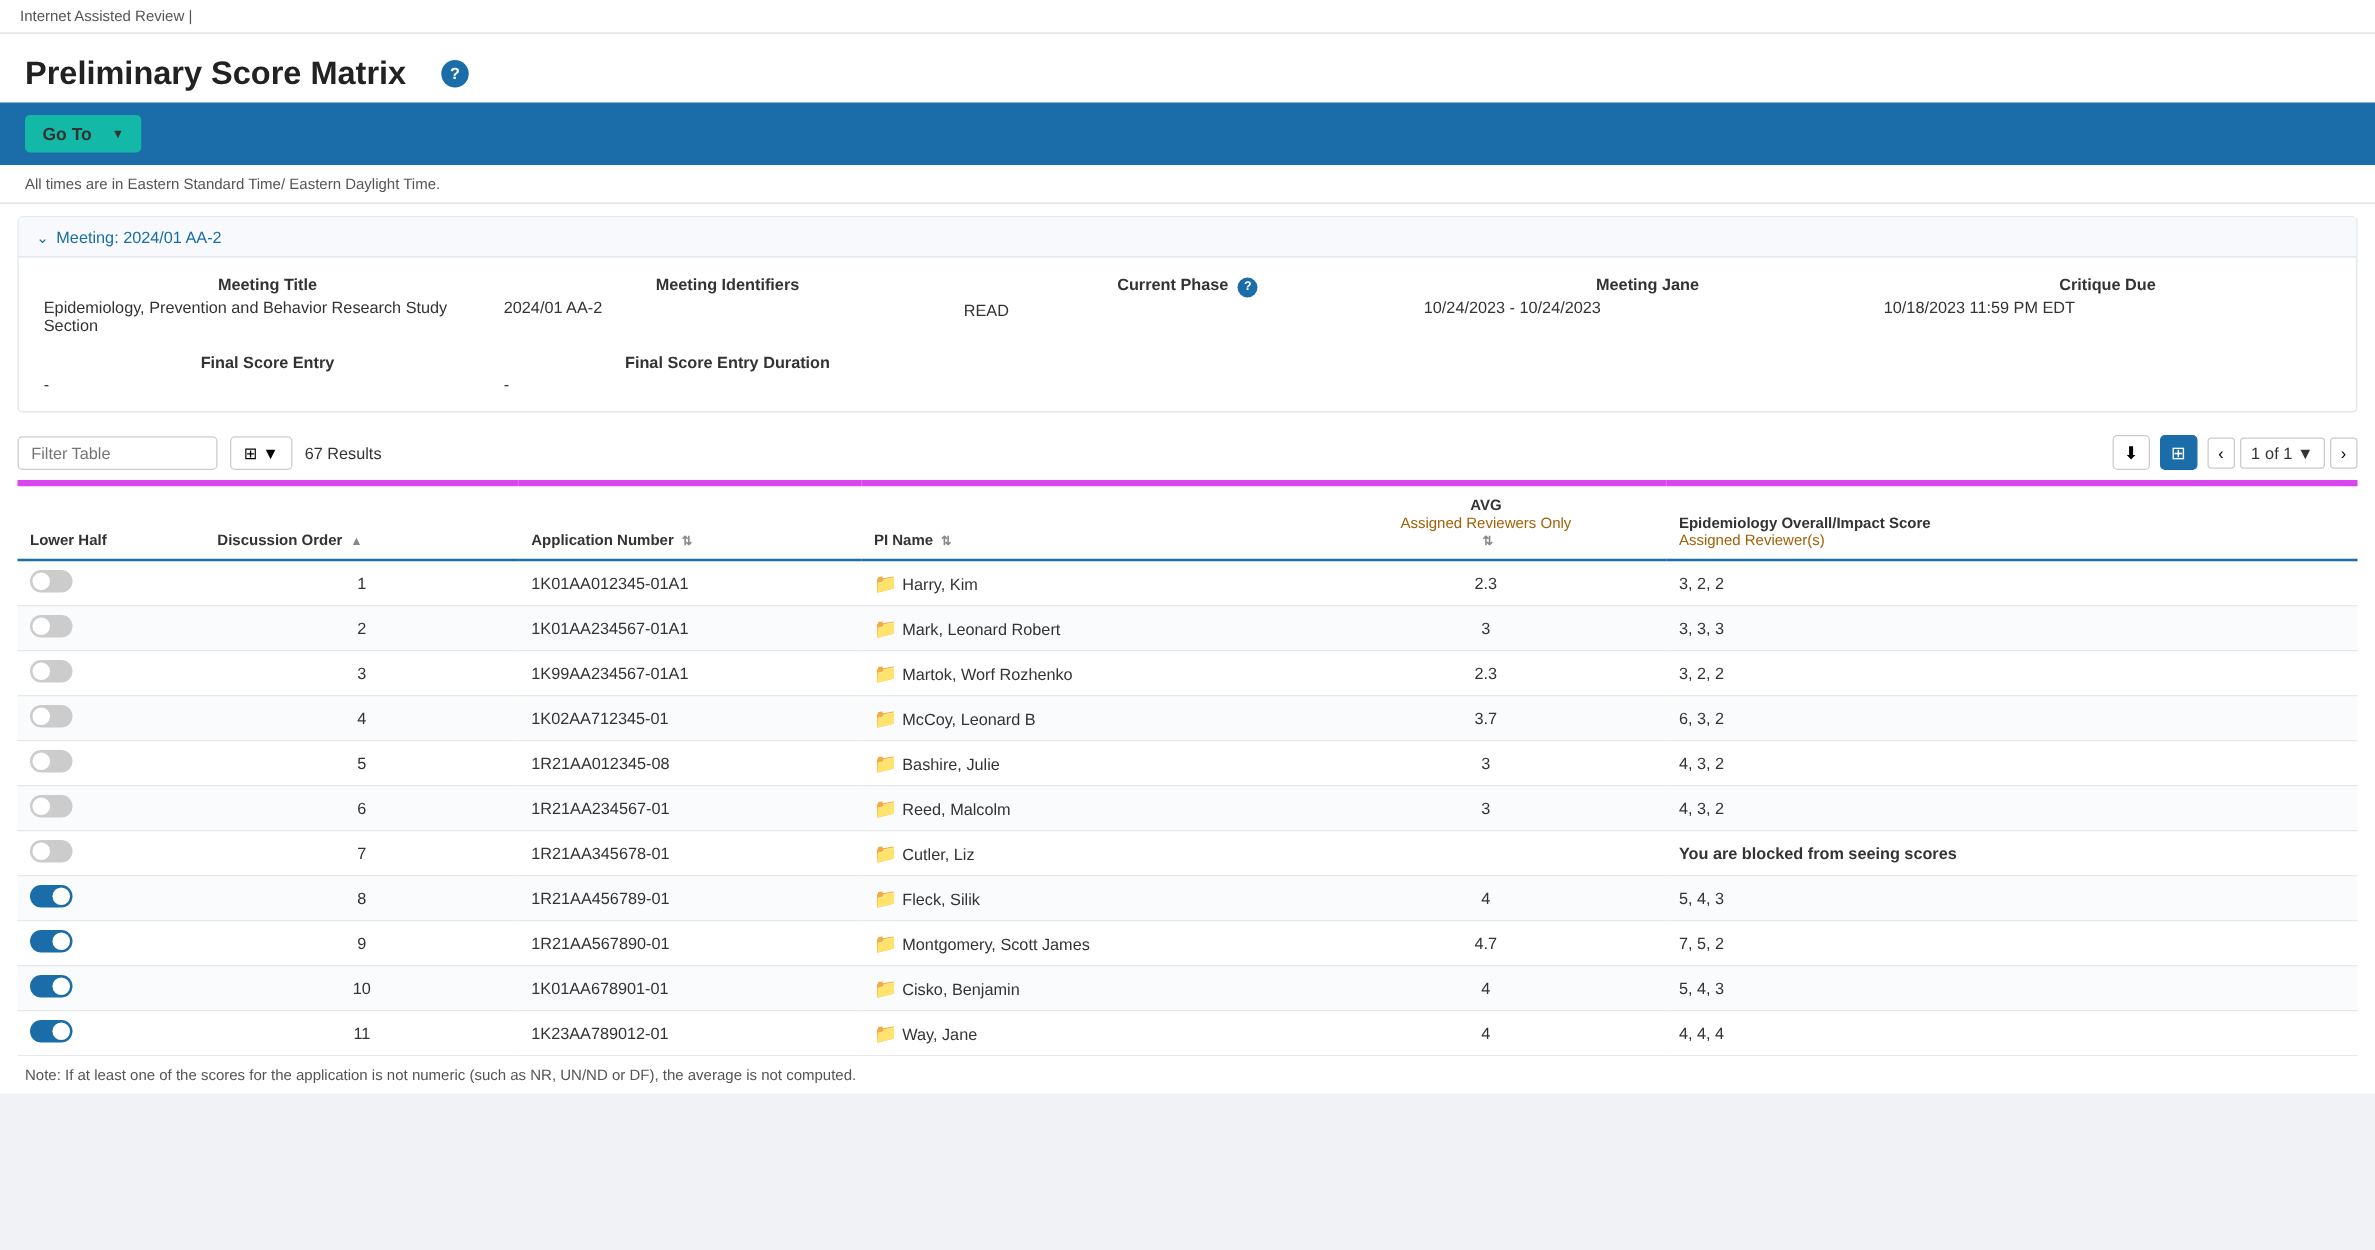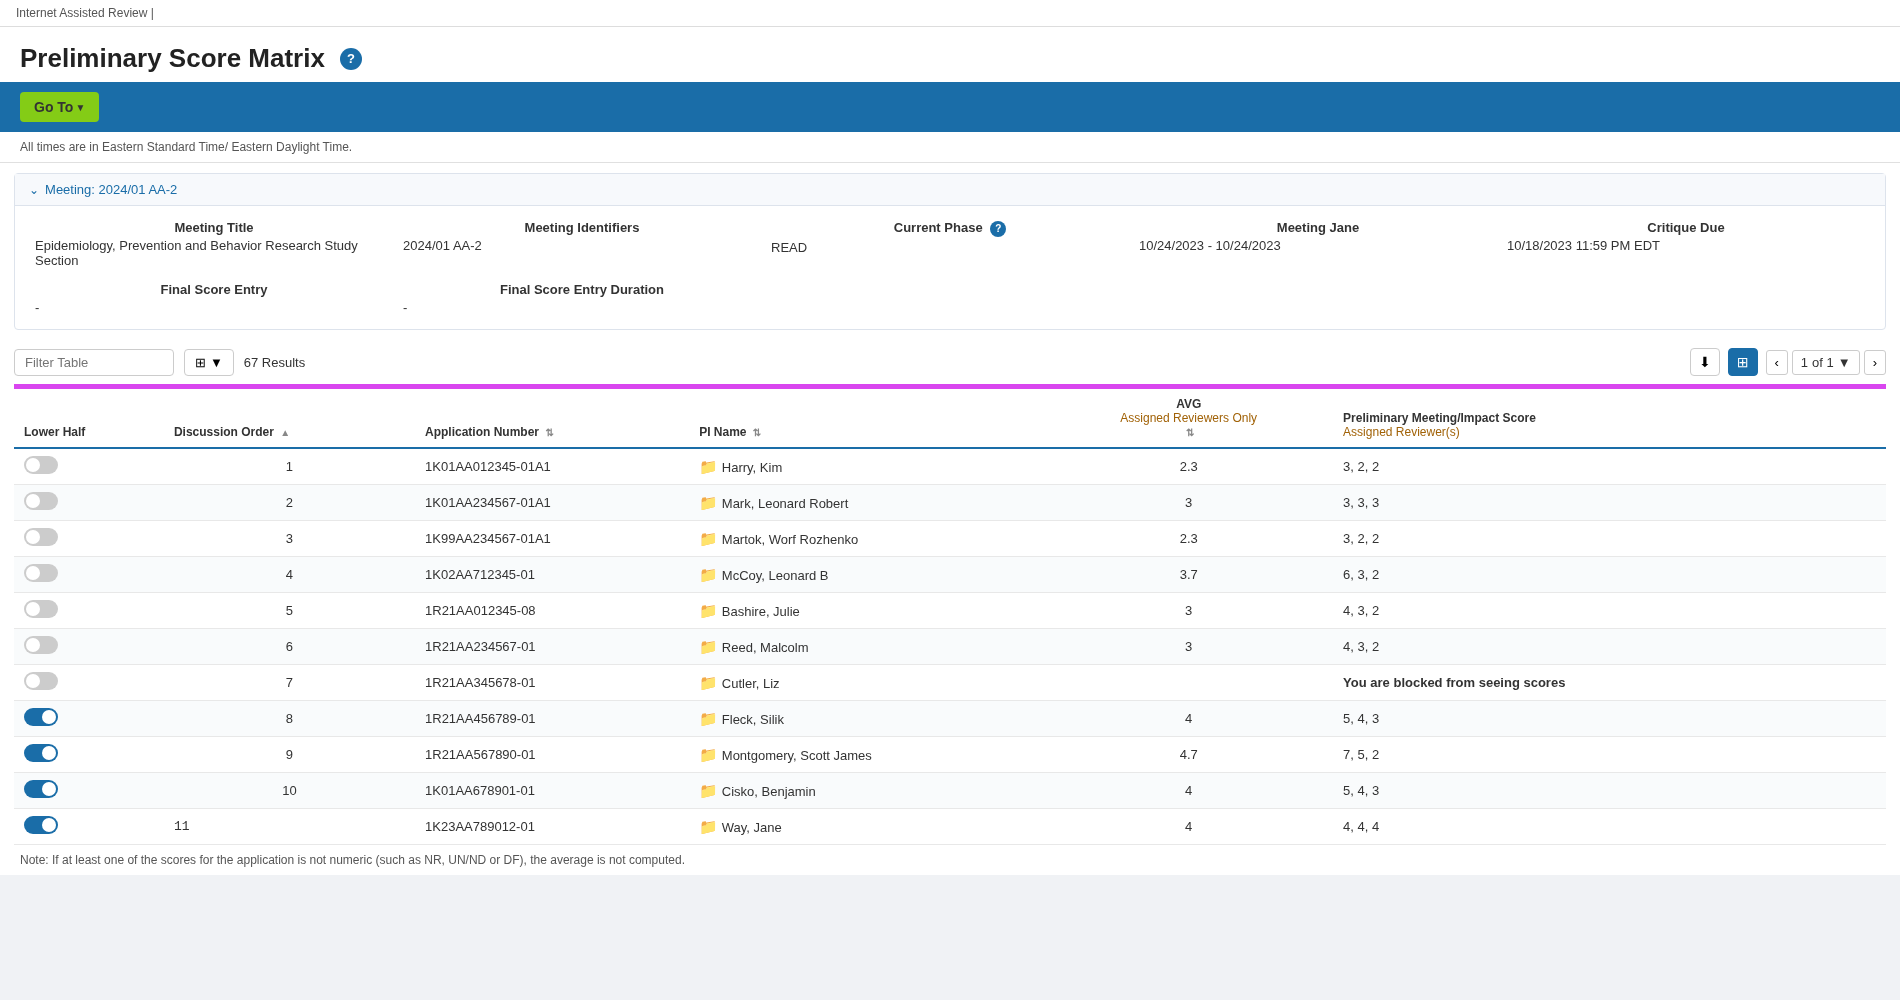--- a/index.html
+++ b/index.html
@@ -16,21 +16,21 @@
     .page-container {
       background: #fff;
       margin: 0;
       padding: 0;
     }
     
     .page-header {
       padding: 16px 20px 8px 20px;
       display: flex;
       align-items: center;
-      gap: 15px;
+      gap: 28px;
     }
     
     .page-title {
       font-size: 26px;
       font-weight: bold;
       color: #222;
     }
     
     .help-icon {
       width: 22px;
@@ -45,31 +45,31 @@
       font-weight: bold;
       cursor: pointer;
     }
     
     .toolbar-bar {
       background: #1a6da8;
       padding: 10px 20px;
     }
     
     .goto-btn {
-      background: #84cc16;
+      background: #14b8a6;
       border: none;
       padding: 7px 14px;
       font-size: 14px;
       font-weight: bold;
       color: #333;
       border-radius: 4px;
       cursor: pointer;
       display: inline-flex;
       align-items: center;
-      gap: 2px;
+      gap: 16px;
     }
     
     .goto-btn .arrow-down {
       font-size: 10px;
     }
     
     .timezone-notice {
       padding: 8px 20px;
       font-size: 12px;
       color: #555;
@@ -406,21 +406,21 @@
           <th style="cursor:pointer;">
             <span>PI Name</span>
             <span class="sort-icon">⇅</span>
           </th>
           <th style="cursor:pointer; text-align:center;">
             <span>AVG</span>
             <span class="col-sub">Assigned Reviewers Only</span>
             <span class="sort-icon">⇅</span>
           </th>
           <th style="min-width:300px;">
-            <span>Preliminary Meeting/Impact Score</span>
+            <span>Epidemiology Overall/Impact Score</span>
             <span class="col-sub">Assigned Reviewer(s)</span>
           </th>
         </tr>
       </thead>
       <tbody id="table-body">
       <tr>
             <td><div class="toggle-switch"></div></td>
             <td style="text-align: center;">1</td>
             <td>1K01AA012345-01A1</td>
             <td><span class="folder-icon">📁</span><span>Harry, Kim</span></td>
@@ -494,21 +494,21 @@
           <tr>
             <td><div class="toggle-switch on"></div></td>
             <td style="text-align: center;">10</td>
             <td>1K01AA678901-01</td>
             <td><span class="folder-icon">📁</span><span>Cisko, Benjamin</span></td>
             <td style="text-align: center;">4</td>
             <td>5, 4, 3</td>
           </tr>
           <tr>
             <td><div class="toggle-switch on"></div></td>
-            <td style=" font-family: Liberation Mono, monospace;">11</td>
+            <td style="text-align: center;">11</td>
             <td>1K23AA789012-01</td>
             <td><span class="folder-icon">📁</span><span>Way, Jane</span></td>
             <td style="text-align: center;">4</td>
             <td>4, 4, 4</td>
           </tr>
         </tbody>
     </table>
   </div>
 
   <div class="footer-note">Note: If at least one of the scores for the application is not numeric (such as NR, UN/ND or DF), the average is not computed.</div>

